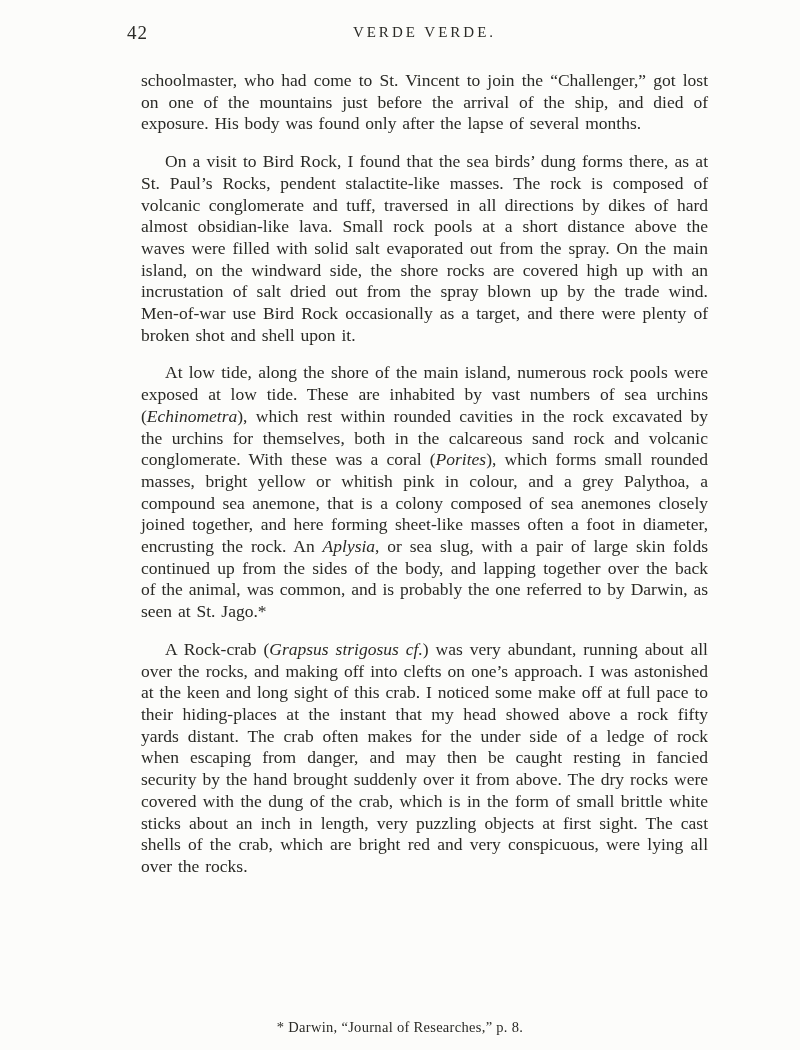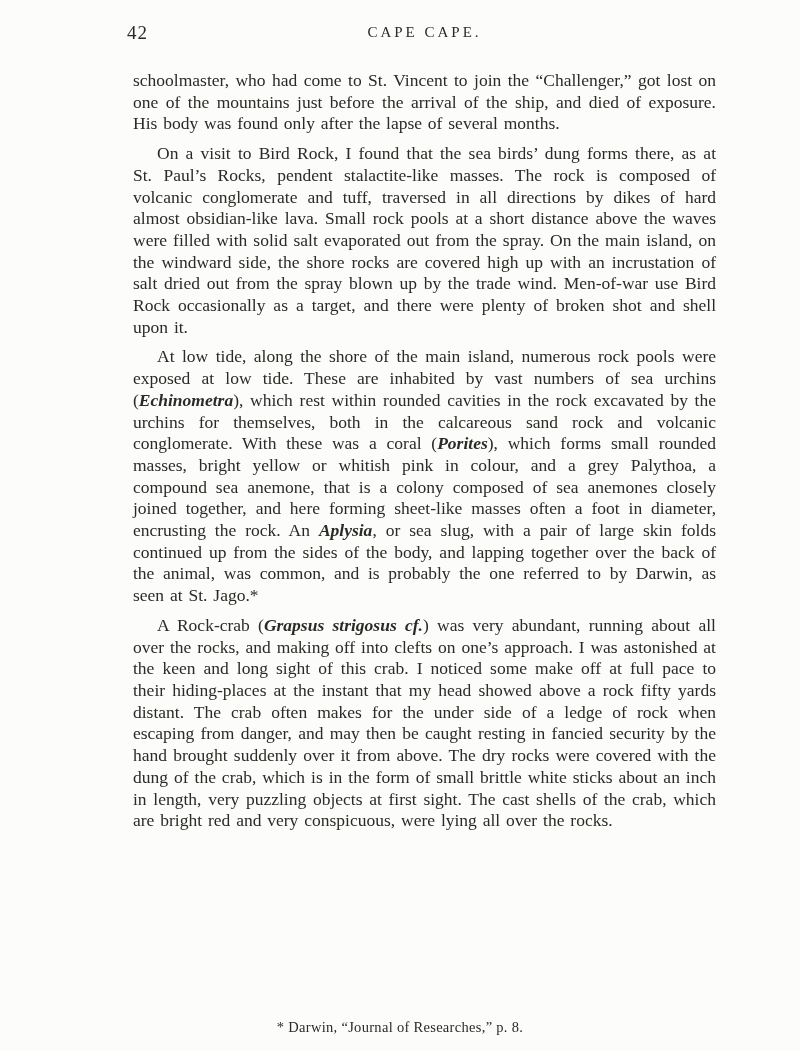--- a/index.html
+++ b/index.html
@@ -40,46 +40,45 @@
     letter-spacing: 3px;
   }
   .page-body {
     margin-top: 20px;
     font-size: 17.5px;
     line-height: 21.7px;
     text-align: justify;
     word-spacing: 1.5px;
   }
   .page-body p {
-    margin: 8px;
+    margin: 16px;
   }
   .page-body p.indent {
     text-indent: 24px;
   }
   .page-body i {
     font-style: italic;
-    font-weight: bold;
   }
   .footnote {
     position: absolute;
     left: 0;
     right: 0;
     bottom: 14px;
     text-align: center;
     font-size: 14.5px;
     letter-spacing: 0.3px;
   }
 </style>
 </head>
 <body>
 
 <div class="page">
   <div class="running-header">
     <span class="page-number">42</span>
-    <span class="running-head">CAPE CAPE.</span>
+    <span class="running-head">VERDE VERDE.</span>
   </div>
 
   <div class="page-body">
       <p>schoolmaster, who had come to St. Vincent to join the “Challenger,” got lost on one of the mountains just before the arrival of the ship, and died of exposure.  His body was found only after the lapse of several months.</p>
       <p class="indent">On a visit to Bird Rock, I found that the sea birds’ dung forms there, as at St. Paul’s Rocks, pendent stalactite-like masses.  The rock is composed of volcanic conglomerate and tuff, traversed in all directions by dikes of hard almost obsidian-like lava.  Small rock pools at a short distance above the waves were filled with solid salt evaporated out from the spray.  On the main island, on the windward side, the shore rocks are covered high up with an incrustation of salt dried out from the spray blown up by the trade wind.  Men-of-war use Bird Rock occasionally as a target, and there were plenty of broken shot and shell upon it.</p>
       <p class="indent">At low tide, along the shore of the main island, numerous rock pools were exposed at low tide.  These are inhabited by vast numbers of sea urchins (<i>Echinometra</i>), which rest within rounded cavities in the rock excavated by the urchins for themselves, both in the calcareous sand rock and volcanic conglomerate.  With these was a coral (<i>Porites</i>), which forms small rounded masses, bright yellow or whitish pink in colour, and a grey Palythoa, a compound sea anemone, that is a colony composed of sea anemones closely joined together, and here forming sheet-like masses often a foot in diameter, encrusting the rock.  An <i>Aplysia</i>, or sea slug, with a pair of large skin folds continued up from the sides of the body, and lapping together over the back of the animal, was common, and is probably the one referred to by Darwin, as seen at St. Jago.*</p>
       <p class="indent">A Rock-crab (<i>Grapsus strigosus cf.</i>) was very abundant, running about all over the rocks, and making off into clefts on one’s approach.  I was astonished at the keen and long sight of this crab.  I noticed some make off at full pace to their hiding-places at the instant that my head showed above a rock fifty yards distant.  The crab often makes for the under side of a ledge of rock when escaping from danger, and may then be caught resting in fancied security by the hand brought suddenly over it from above.  The dry rocks were covered with the dung of the crab, which is in the form of small brittle white sticks about an inch in length, very puzzling objects at first sight.  The cast shells of the crab, which are bright red and very conspicuous, were lying all over the rocks.</p>
     </div>
 
   <div class="footnote">* Darwin, “Journal of Researches,” p. 8.</div>

